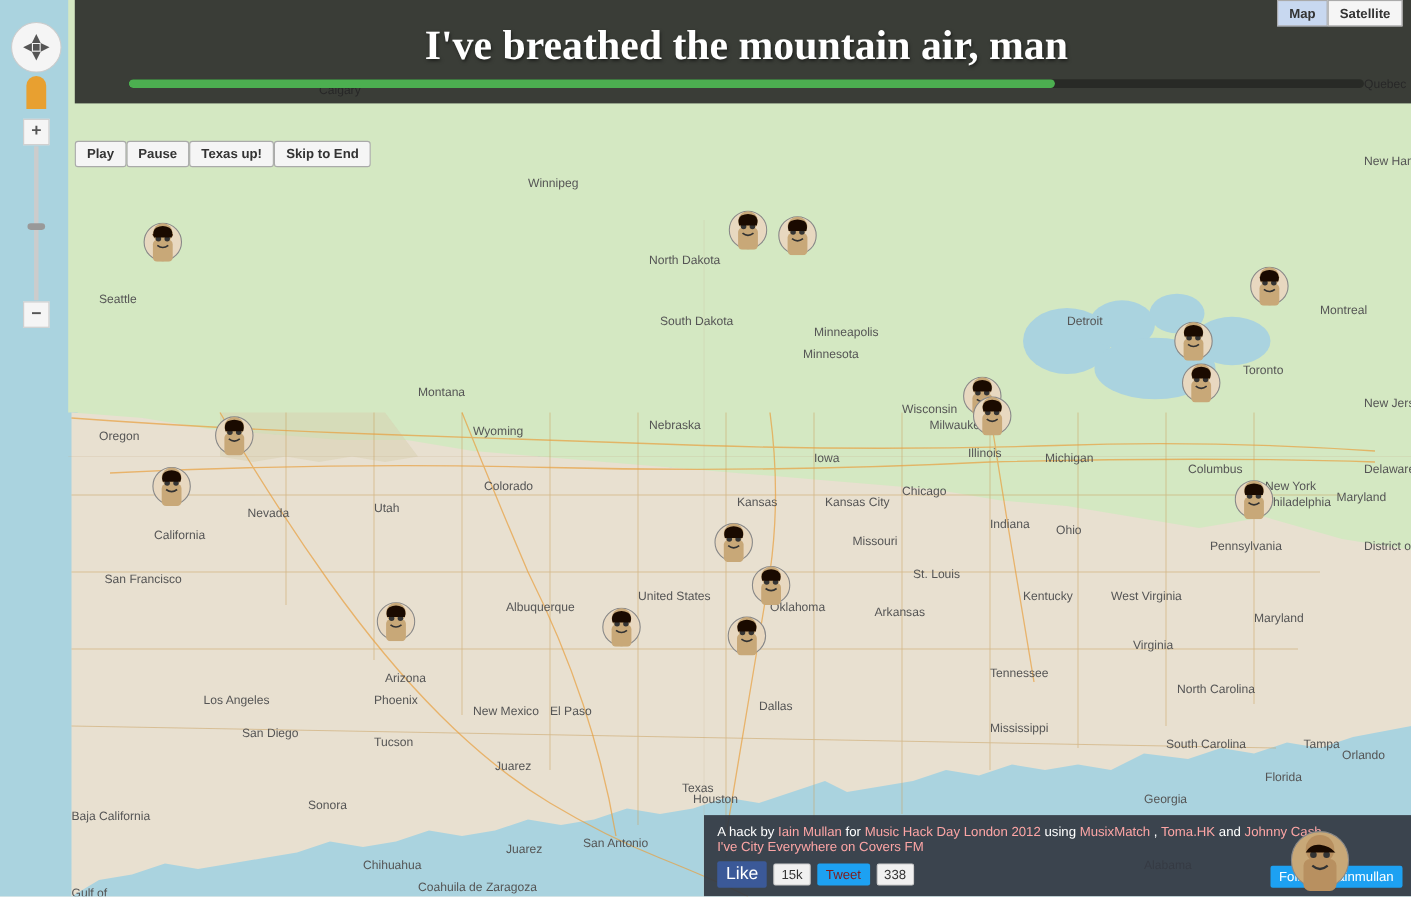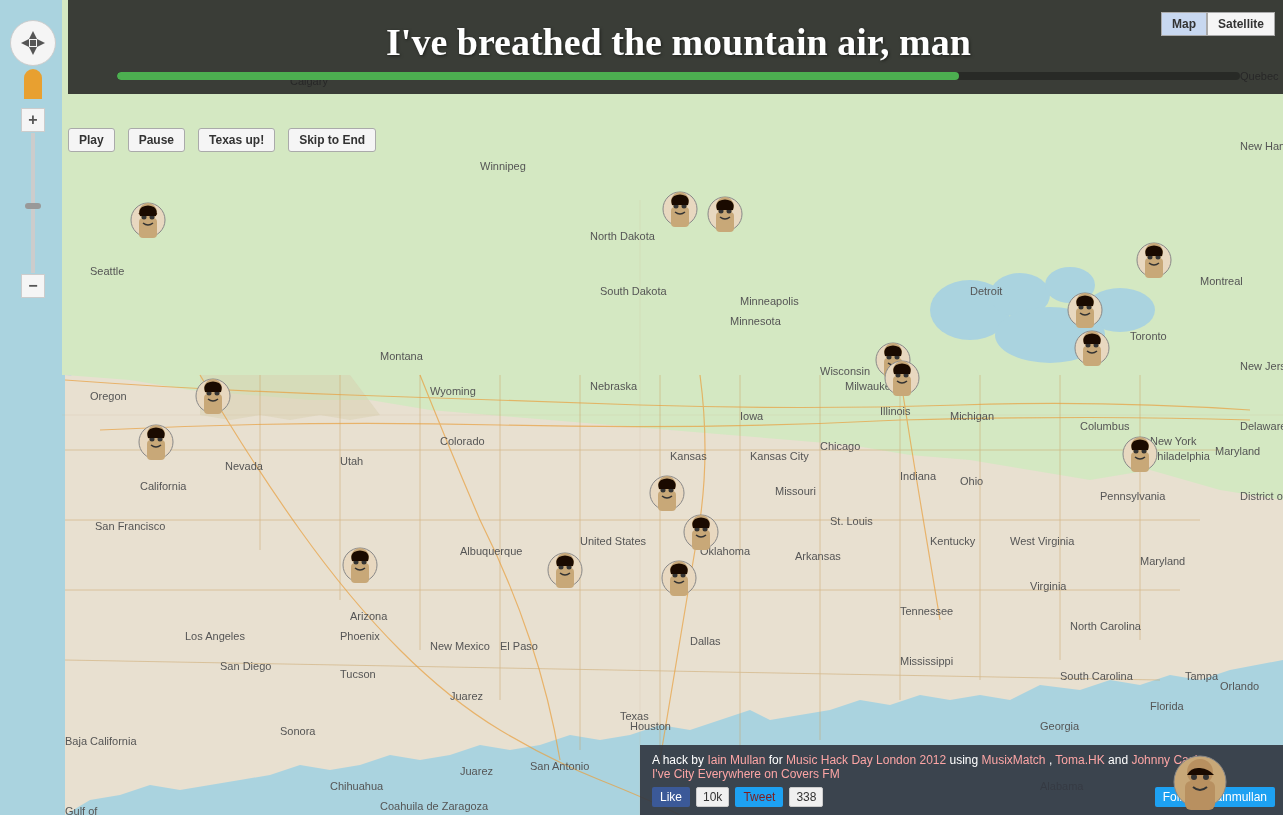--- a/index.html
+++ b/index.html
@@ -55,21 +55,21 @@
       border-radius: 4px;
     }
 
     
     #controls {
       position: absolute;
       top: 128px;
       left: 68px;
       z-index: 20;
       display: flex;
-      gap: 13px;
+      gap: 0;
       justify-content: center;
     }
 
     .ctrl-btn {
       padding: 4px 10px;
       background: #f5f5f5;
       border: 1px solid #aaa;
       border-radius: 3px;
       cursor: pointer;
       font-size: 12px;
@@ -140,21 +140,21 @@
       background: #999;
       border-radius: 3px;
       position: absolute;
       left: -6px;
       top: 50%;
     }
 
     
     #map-type {
       position: absolute;
-      top: 12px;
+      top: 0;
       right: 8px;
       z-index: 20;
       display: flex;
     }
 
     .map-type-btn {
       padding: 4px 10px;
       background: #f5f5f5;
       border: 1px solid #aaa;
       font-size: 12px;
@@ -205,21 +205,21 @@
     #info-bar a {
       color: #fca5a5;
       text-decoration: none;
     }
 
     .fb-btn {
       background: #3b5998;
       color: white;
       border: none;
       padding: 3px 8px;
-      font-size: 12px;
+      font-size: 16px;
       cursor: pointer;
       border-radius: 2px;
     }
 
     .tw-btn {
       background: #1da1f2;
       color: #7f1d1d;
       border: none;
       padding: 3px 8px;
       font-size: 12px;
@@ -647,21 +647,21 @@
     <div>
       <span>A hack by </span><a href="#">Iain Mullan</a><span> for </span><a href="#">Music Hack Day London 2012</a><span> using </span><a href="#">MusixMatch</a><span> , </span><a href="#">Toma.HK</a><span> and </span><a href="#">Johnny Cash</a>
     </div>
     <div>
       <a href="#">I've City Everywhere on Covers FM</a>
     </div>
     <div class="social-row" style="display:flex; align-items:center; gap:6px; margin-top:6px;">
       <button class="fb-btn">
         <span>Like</span>
       </button>
-      <span class="count-badge">10k</span>
+      <span class="count-badge">15k</span>
       <button class="tw-btn">
         <span>Tweet</span>
       </button>
       <span class="count-badge">338</span>
     </div>
     <button class="follow-btn">Follow @iainmullan</button>
   </div>
 
   <div id="avatar-box">
     <svg width="55" height="55" viewBox="0 0 55 55">

